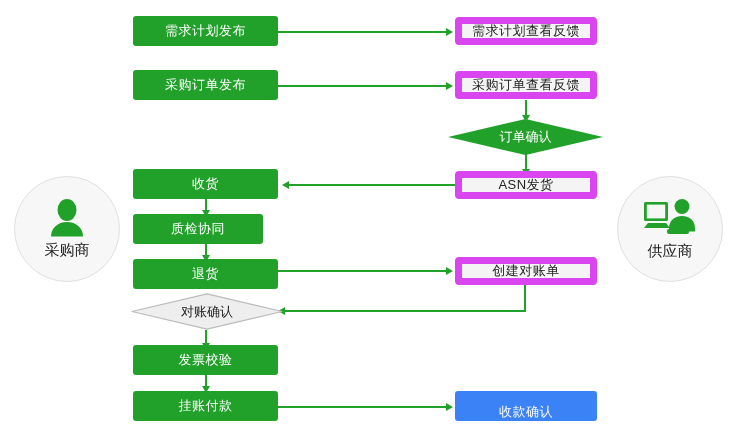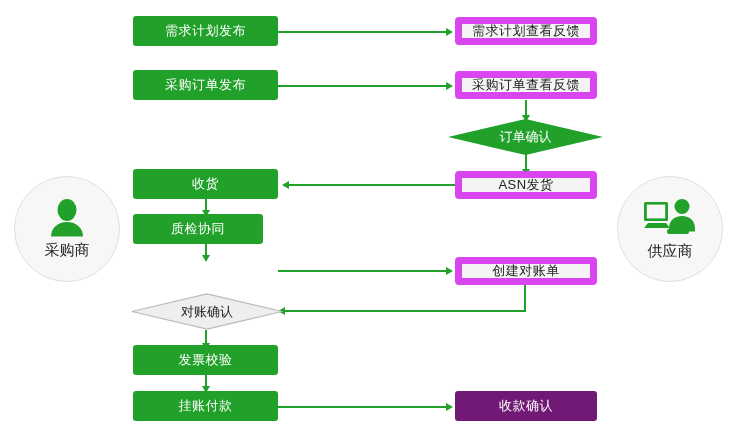--- a/index.html
+++ b/index.html
@@ -20,23 +20,24 @@
     letter-spacing:.5px;
     white-space:nowrap;
     user-select:none;
   }
   .node.green{
     background:#21a12a;
     color:#ffffff;
     border-radius:3px;
   }
   .node.red{
-    background:#701a75;
+    background:#3b82f6;
     color:#ffffff;
     border-radius:3px;
+    align-items:flex-end;
   }
   .node.light{
     background:#f4f4f4;
     color:#222222;
     border:7px solid #d946ef;
     border-radius:4px;
   }
 
   
   .diamond{
@@ -173,20 +174,23 @@
   </div>
 
   <div class="node green" style="left:133px;top:169px;width:145px;height:30px;">
     <span>收货</span>
   </div>
 
   <div class="node green" style="left:133px;top:214px;width:130px;height:30px;">
     <span>质检协同</span>
   </div>
 
+  <div class="node green" style="left:133px;top:259px;width:145px;height:30px;">
+    <span>退货</span>
+  </div>
 
   <div class="node light" style="left:455px;top:257px;width:142px;height:28px;">
     <span>创建对账单</span>
   </div>
 
   <div class="diamond grey" style="left:131px;top:293px;width:152px;height:37px;">
     <svg class="dshape" viewBox="0 0 152 37" preserveAspectRatio="none">
       <polygon points="76,0.8 151.2,18.5 76,36.2 0.8,18.5" fill="#eeeeee" stroke="#bbbbbb" stroke-width="1.2"></polygon>
     </svg>
     <span class="dlabel">对账确认</span>

